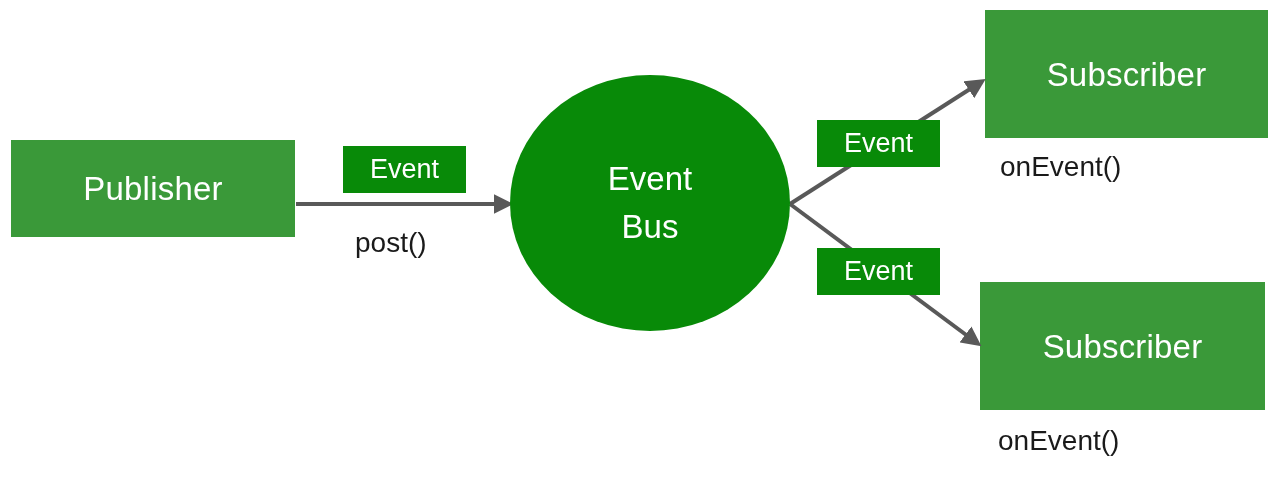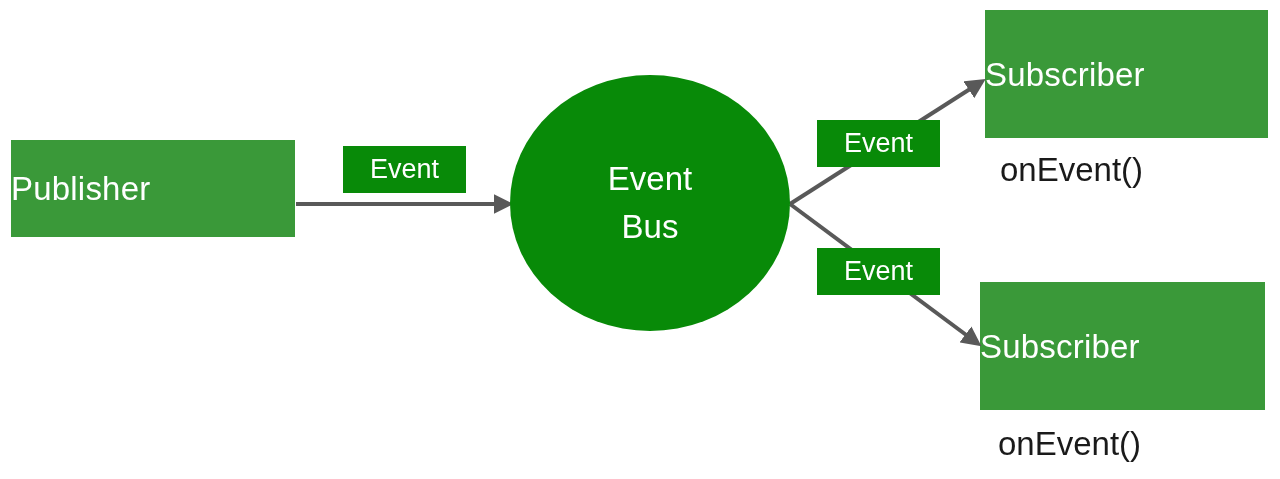--- a/index.html
+++ b/index.html
@@ -14,20 +14,21 @@
     position: relative;
     width: 1280px;
     height: 479px;
     background: #ffffff;
     overflow: hidden;
   }
   .node-box {
     position: absolute;
     display: flex;
     align-items: center;
+    justify-content: center;
     color: #ffffff;
     font-size: 33px;
     font-weight: 400;
     letter-spacing: 0.2px;
     line-height: 1;
     box-sizing: border-box;
   }
   .publisher-box {
     left: 11px;
     top: 140px;
@@ -87,21 +88,21 @@
     align-items: center;
     justify-content: center;
     color: #ffffff;
     font-size: 33px;
     line-height: 1.45;
     z-index: 3;
   }
   .caption {
     position: absolute;
     color: #1a1a1a;
-    font-size: 33px;
+    font-size: 28px;
     line-height: 1;
     white-space: nowrap;
   }
   .caption-post {
     left: 355px;
     top: 229px;
   }
   .caption-onevent-top {
     left: 1000px;
     top: 153px;
@@ -139,20 +140,21 @@
   </svg>
 
   <div class="node-box publisher-box" style="background:#3a9939;">
     <span>Publisher</span>
   </div>
 
   <div class="event-tag event-tag-1" style="background:#088a08;">
     <span>Event</span>
   </div>
 
+  <div class="caption caption-post">post()</div>
 
   <div class="bus-circle" style="background:#088a08;">
     <span>Event</span>
     <span>Bus</span>
   </div>
 
   <div class="event-tag event-tag-2" style="background:#088a08;">
     <span>Event</span>
   </div>
 

